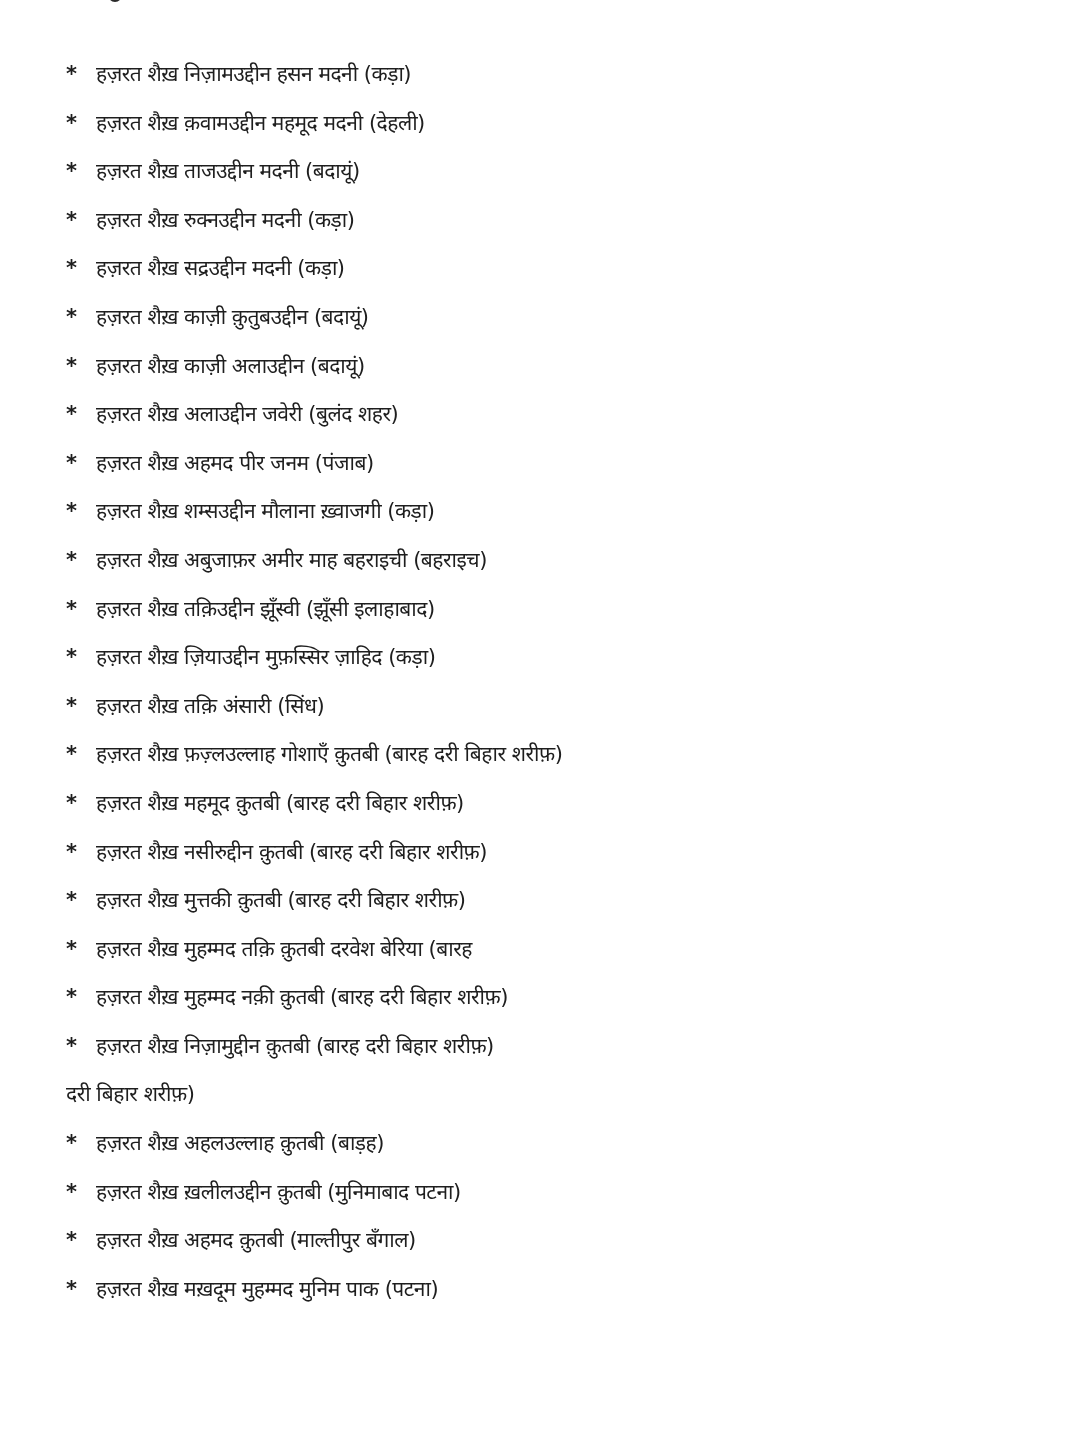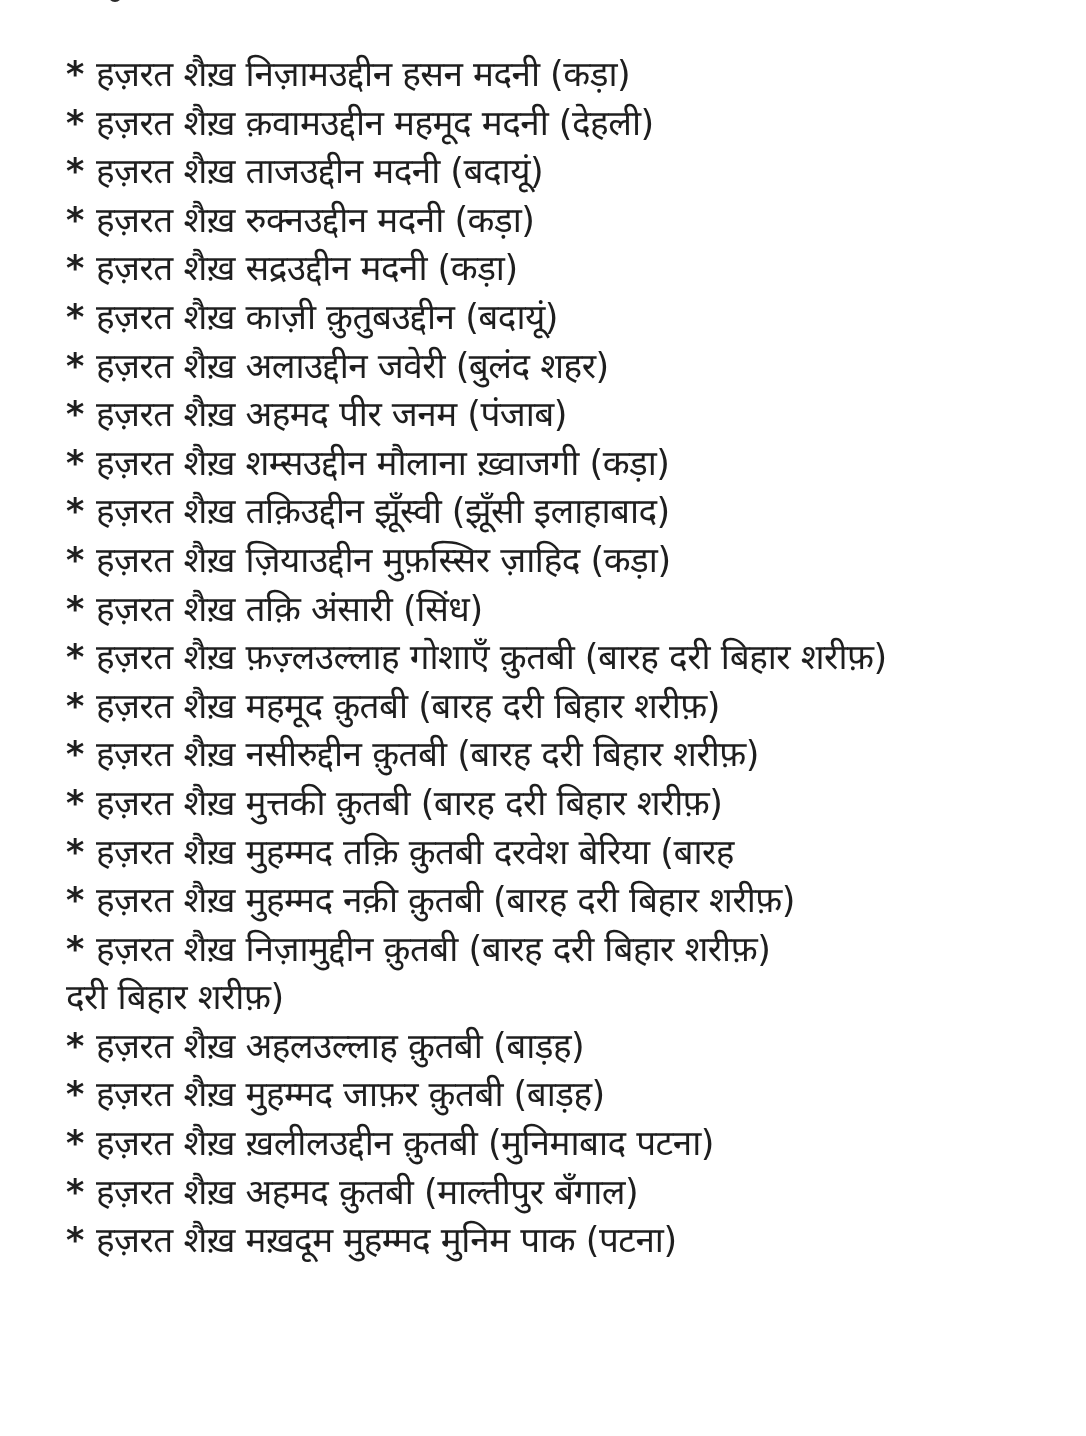--- a/index.html
+++ b/index.html
@@ -24,21 +24,21 @@
     border-radius: 0 0 7px 7px;
     background: #2a2a2a;
   }
   .doc {
     position: absolute;
     left: 66px;
     top: 50px;
     width: 1000px;
   }
   .line {
-    font-size: 35px;
+    font-size: 21px;
     line-height: 48.6px;
     height: 48.6px;
     white-space: nowrap;
     letter-spacing: -0.5px;
   }
   .line.wrap-cont {
     padding-left: 0;
   }
   .bullet {
     display: inline-block;
@@ -51,32 +51,33 @@
 
 <div class="top-fragment"></div>
 
 <div class="doc">
   <div class="line"><span class="bullet">*</span><span>हज़रत शैख़ निज़ामउद्दीन हसन मदनी (कड़ा)</span></div>
   <div class="line"><span class="bullet">*</span><span>हज़रत शैख़ क़वामउद्दीन महमूद मदनी (देहली)</span></div>
   <div class="line"><span class="bullet">*</span><span>हज़रत शैख़ ताजउद्दीन मदनी (बदायूं)</span></div>
   <div class="line"><span class="bullet">*</span><span>हज़रत शैख़ रुक्नउद्दीन मदनी (कड़ा)</span></div>
   <div class="line"><span class="bullet">*</span><span>हज़रत शैख़ सद्रउद्दीन मदनी (कड़ा)</span></div>
   <div class="line"><span class="bullet">*</span><span>हज़रत शैख़ काज़ी क़ुतुबउद्दीन (बदायूं)</span></div>
+  <div class="line"><span class="bullet">*</span><span>हज़रत शैख़ काज़ी अलाउद्दीन (बदायूं)</span></div>
   <div class="line"><span class="bullet">*</span><span>हज़रत शैख़ अलाउद्दीन जवेरी (बुलंद शहर)</span></div>
   <div class="line"><span class="bullet">*</span><span>हज़रत शैख़ अहमद पीर जनम (पंजाब)</span></div>
   <div class="line"><span class="bullet">*</span><span>हज़रत शैख़ शम्सउद्दीन मौलाना ख़्वाजगी (कड़ा)</span></div>
+  <div class="line"><span class="bullet">*</span><span>हज़रत शैख़ अबुजाफ़र अमीर माह बहराइची (बहराइच)</span></div>
   <div class="line"><span class="bullet">*</span><span>हज़रत शैख़ तक़िउद्दीन झूँस्वी (झूँसी इलाहाबाद)</span></div>
   <div class="line"><span class="bullet">*</span><span>हज़रत शैख़ ज़ियाउद्दीन मुफ़स्सिर ज़ाहिद (कड़ा)</span></div>
   <div class="line"><span class="bullet">*</span><span>हज़रत शैख़ तक़ि अंसारी (सिंध)</span></div>
   <div class="line"><span class="bullet">*</span><span>हज़रत शैख़ फ़ज़्लउल्लाह गोशाएँ क़ुतबी (बारह दरी बिहार शरीफ़)</span></div>
   <div class="line"><span class="bullet">*</span><span>हज़रत शैख़ महमूद क़ुतबी (बारह दरी बिहार शरीफ़)</span></div>
   <div class="line"><span class="bullet">*</span><span>हज़रत शैख़ नसीरुद्दीन क़ुतबी (बारह दरी बिहार शरीफ़)</span></div>
   <div class="line"><span class="bullet">*</span><span>हज़रत शैख़ मुत्तकी क़ुतबी (बारह दरी बिहार शरीफ़)</span></div>
   <div class="line"><span class="bullet">*</span><span>हज़रत शैख़ मुहम्मद तक़ि क़ुतबी दरवेश बेरिया (बारह</span></div>
   <div class="line"><span class="bullet">*</span><span>हज़रत शैख़ मुहम्मद नक़ी क़ुतबी (बारह दरी बिहार शरीफ़)</span></div>
   <div class="line"><span class="bullet">*</span><span>हज़रत शैख़ निज़ामुद्दीन क़ुतबी (बारह दरी बिहार शरीफ़)</span></div>
   <div class="line wrap-cont"><span>दरी बिहार शरीफ़)</span></div>
   <div class="line"><span class="bullet">*</span><span>हज़रत शैख़ अहलउल्लाह क़ुतबी (बाड़ह)</span></div>
-  <div class="line"><span class="bullet">*</span><span>हज़रत शैख़ मुहम्मद जाफ़र क़ुतबी (बाड़ह)</span></div>
   <div class="line"><span class="bullet">*</span><span>हज़रत शैख़ ख़लीलउद्दीन क़ुतबी (मुनिमाबाद पटना)</span></div>
   <div class="line"><span class="bullet">*</span><span>हज़रत शैख़ अहमद क़ुतबी (माल्तीपुर बँगाल)</span></div>
   <div class="line"><span class="bullet">*</span><span>हज़रत शैख़ मख़दूम मुहम्मद मुनिम पाक (पटना)</span></div>
 </div>
 
 </body></html>

